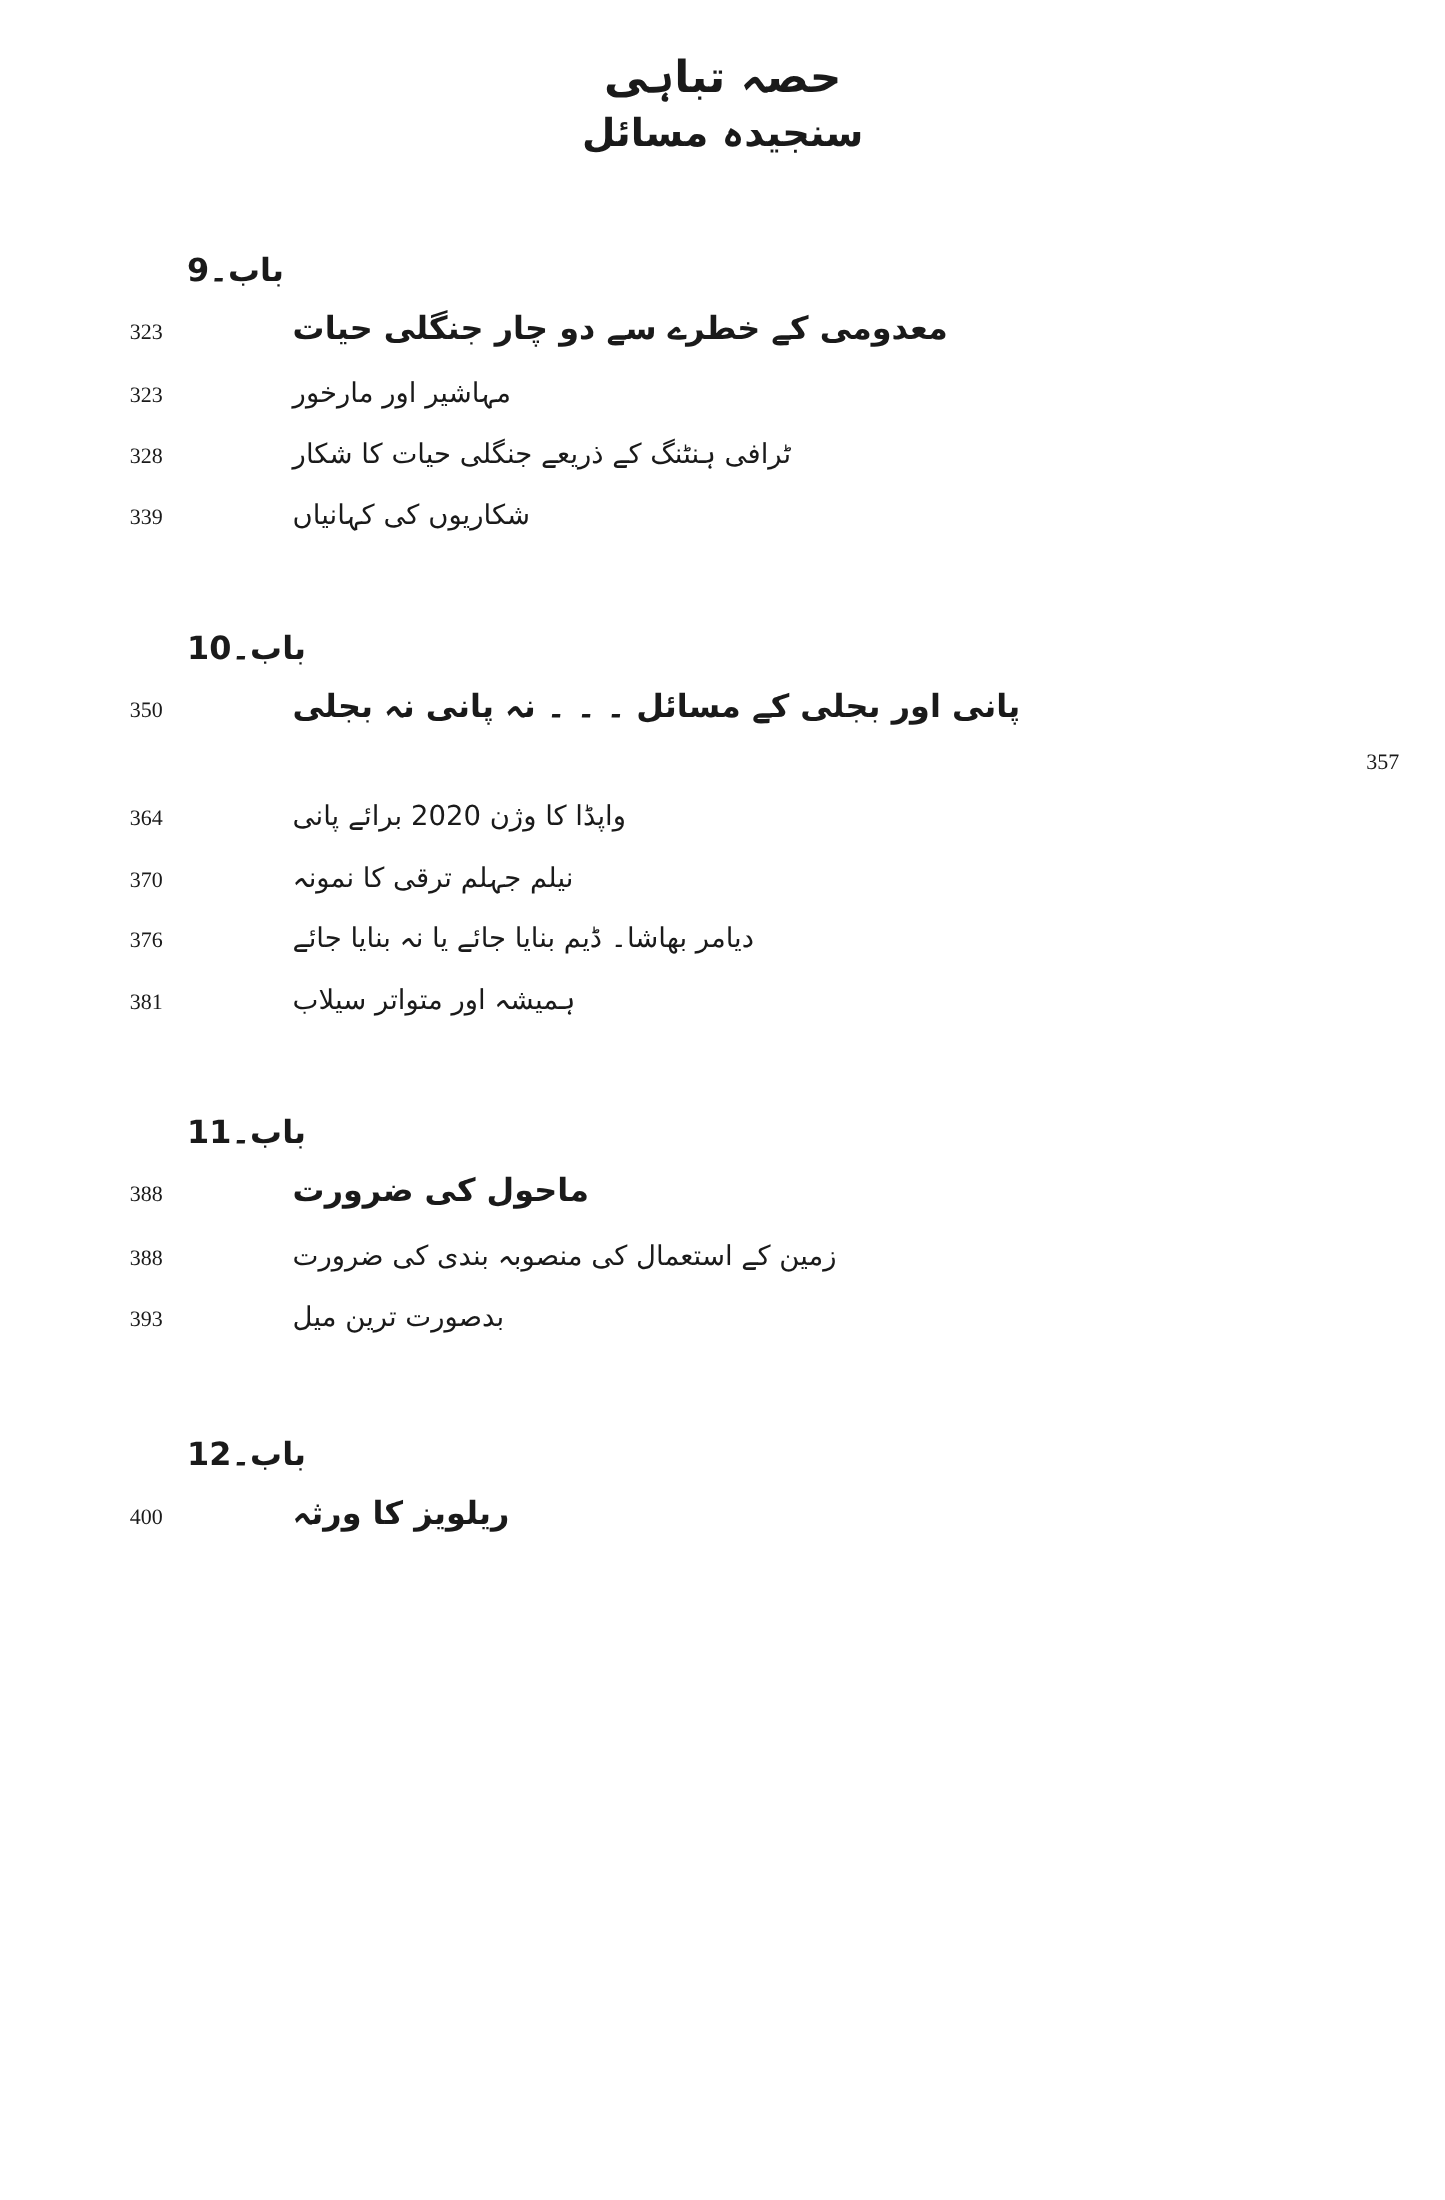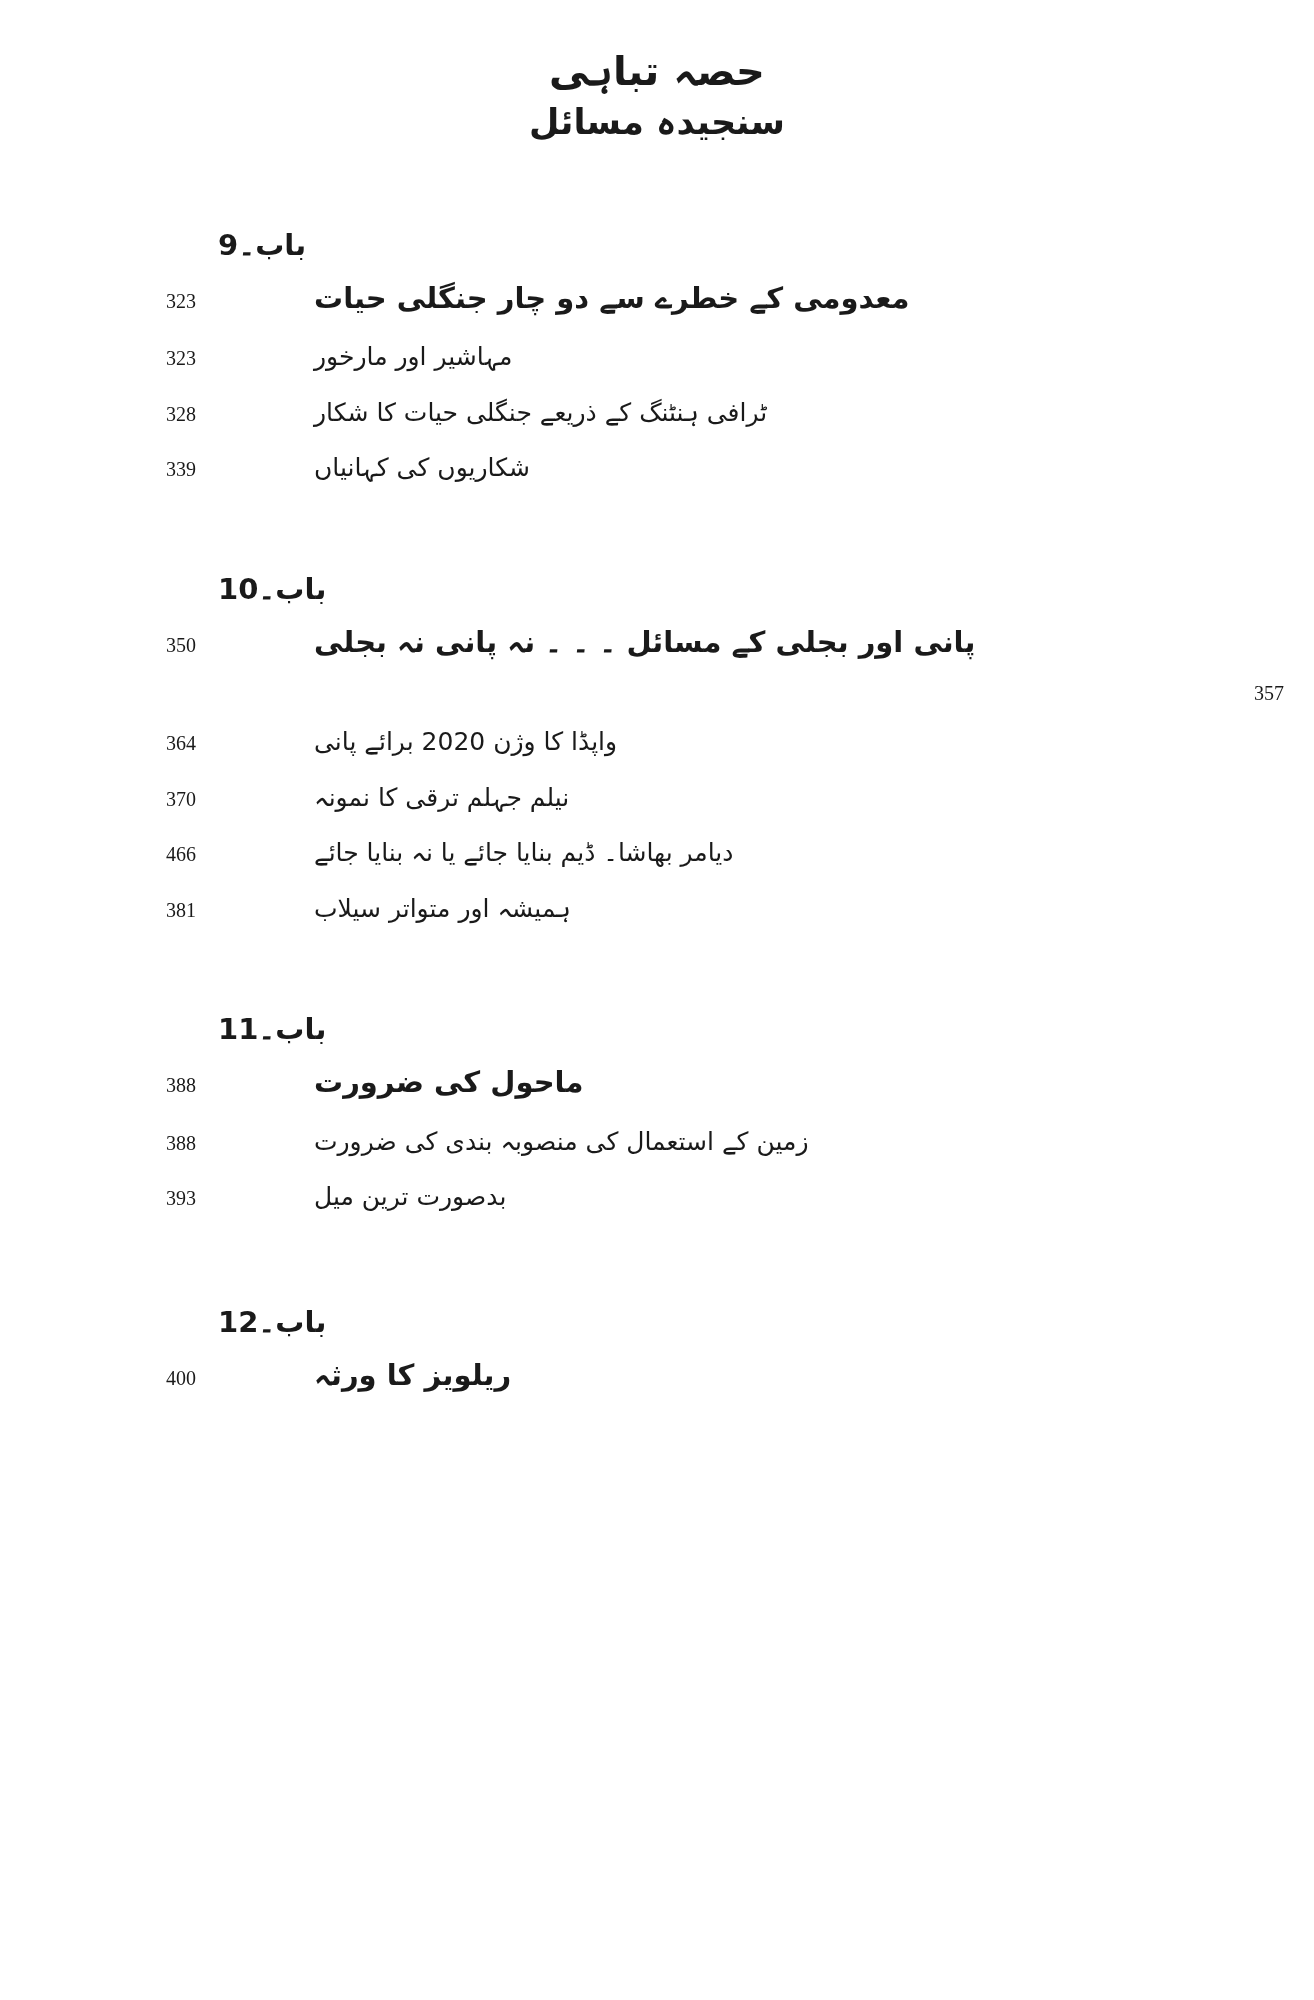--- a/index.html
+++ b/index.html
@@ -39,23 +39,22 @@
     font-size: 35px;
     line-height: 1.3;
     margin-top: 6px;
     direction: rtl;
     font-weight: 600;
   }
 
   
   .toc {
     margin-top: 82px;
-    padding: 0 30px 0 52px;
-    direction: rtl;
-    margin-left: 48px;
+    padding: 0 42px 0 52px;
+    direction: rtl;
   }
 
   .chapter-block {
     margin-bottom: 58px;
   }
 
   .chapter-heading {
     text-align: left;
     direction: rtl;
     font-size: 29px;
@@ -154,21 +153,21 @@
       <div class="toc-row">
         <div class="toc-title">واپڈا کا وژن 2020 برائے پانی</div>
         <div class="toc-page">364</div>
       </div>
       <div class="toc-row">
         <div class="toc-title">نیلم جہلم ترقی کا نمونہ</div>
         <div class="toc-page">370</div>
       </div>
       <div class="toc-row">
         <div class="toc-title">دیامر بھاشا۔ ڈیم بنایا جائے یا نہ بنایا جائے</div>
-        <div class="toc-page">466</div>
+        <div class="toc-page">376</div>
       </div>
       <div class="toc-row">
         <div class="toc-title">ہمیشہ اور متواتر سیلاب</div>
         <div class="toc-page">381</div>
       </div>
     </div>
 
     <div class="chapter-block gap-11">
       <div class="chapter-heading">باب۔11</div>
 

